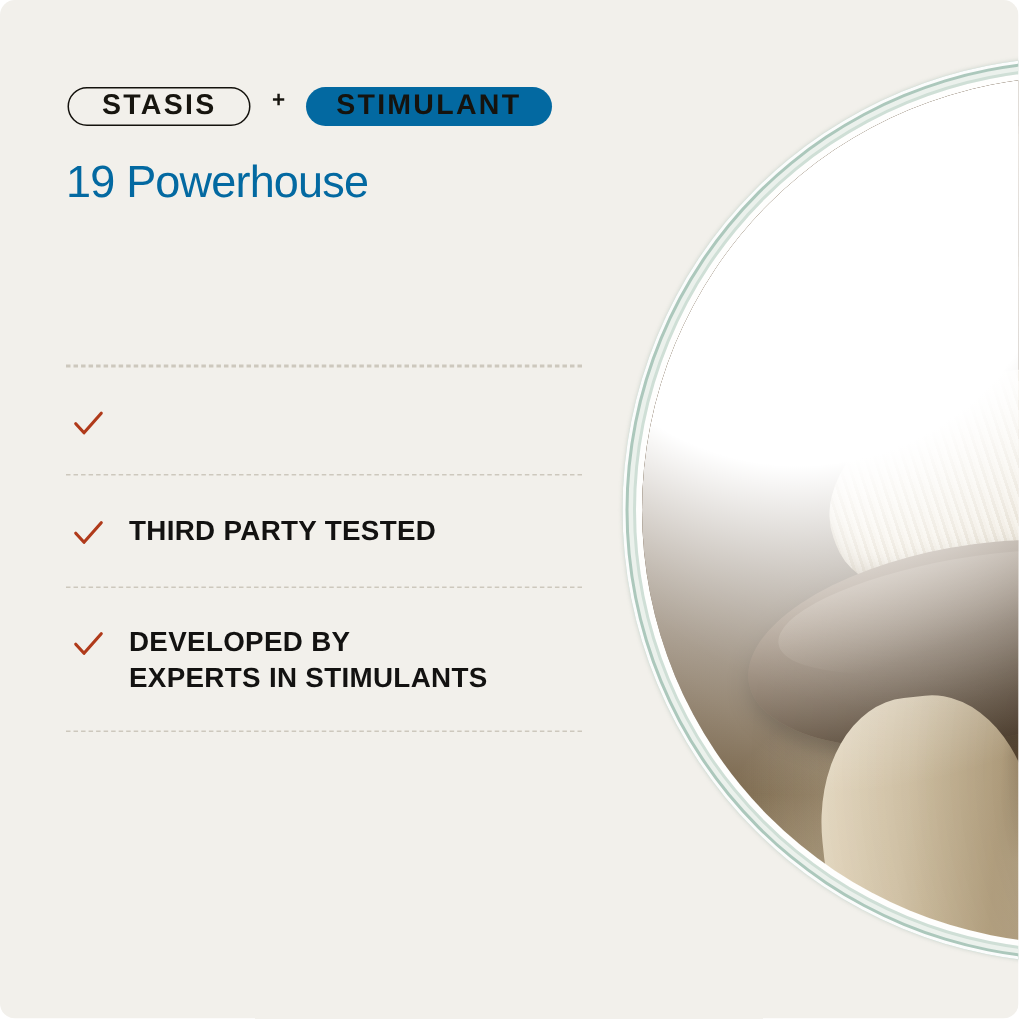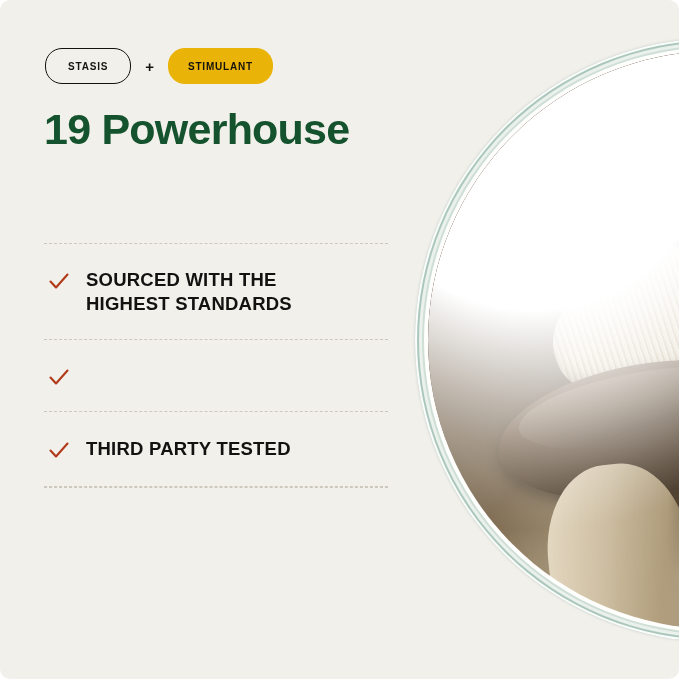--- a/index.html
+++ b/index.html
@@ -133,57 +133,58 @@
     left: 45px;
     top: 48px;
     display: flex;
     align-items: center;
     gap: 0px;
   }
   .pill {
     display: flex;
     align-items: center;
     justify-content: center;
-    height: 36px;
+    height: 26px;
     border-radius: 17px;
-    font-size: 10px;
+    font-size: 19px;
     font-weight: bold;
     letter-spacing: 0.08em;
     color: #17150f;
     white-space: nowrap;
+    margin-top: 10px;
   }
   #pill-stasis {
     padding: 0 22px;
     border: 1.6px solid #14120d;
     background: transparent;
   }
   #plus-sign {
     margin: 0 14px;
     font-size: 15px;
     font-weight: bold;
     color: #17150f;
   }
   #pill-stimulant {
     padding: 0 20px;
-    background: #eab308;
+    background: #0369a1;
     border: none;
     color: #15130e;
   }
 
   
   #headline {
     position: absolute;
     left: 44px;
     top: 104px;
     width: 370px;
-    font-size: 43px;
+    font-size: 30px;
     line-height: 1.17;
-    font-weight: bold;
+    font-weight: normal;
     letter-spacing: -0.018em;
-    color: #14532d;
+    color: #0369a1;
   }
 
   
   #feature-list {
     position: absolute;
     left: 44px;
     top: 243px;
     width: 344px;
   }
   .divider {
@@ -250,31 +251,20 @@
     </div>
 
     <h1 id="headline">
       <span>19 Powerhouse</span><br>
     </h1>
 
     <div id="feature-list">
 
       <div class="divider"></div>
 
-      <div class="feature">
-        <span class="check">
-          <svg width="22" height="22" viewBox="0 0 22 22" fill="none">
-            <path d="M2.5 10.5 L8 16.5 L19.5 3.5" stroke="#b03a1a" stroke-width="2.1" stroke-linecap="round" stroke-linejoin="round"></path>
-          </svg>
-        </span>
-        <div class="feature-text">
-          <span>SOURCED WITH THE</span><br>
-          <span>HIGHEST STANDARDS</span>
-        </div>
-      </div>
 
       <div class="divider"></div>
 
       <div class="feature">
         <span class="check">
           <svg width="22" height="22" viewBox="0 0 22 22" fill="none">
             <path d="M2.5 10.5 L8 16.5 L19.5 3.5" stroke="#b03a1a" stroke-width="2.1" stroke-linecap="round" stroke-linejoin="round"></path>
           </svg>
         </span>
         <div class="feature-text">
@@ -290,18 +280,29 @@
             <path d="M2.5 10.5 L8 16.5 L19.5 3.5" stroke="#b03a1a" stroke-width="2.1" stroke-linecap="round" stroke-linejoin="round"></path>
           </svg>
         </span>
         <div class="feature-text">
           <span>THIRD PARTY TESTED</span>
         </div>
       </div>
 
       <div class="divider"></div>
 
+      <div class="feature">
+        <span class="check">
+          <svg width="22" height="22" viewBox="0 0 22 22" fill="none">
+            <path d="M2.5 10.5 L8 16.5 L19.5 3.5" stroke="#b03a1a" stroke-width="2.1" stroke-linecap="round" stroke-linejoin="round"></path>
+          </svg>
+        </span>
+        <div class="feature-text">
+          <span>DEVELOPED BY</span><br>
+          <span>EXPERTS IN STIMULANTS</span>
+        </div>
+      </div>
 
       <div class="divider"></div>
 
     </div>
   </div>
 </div>
 
 </body></html>

